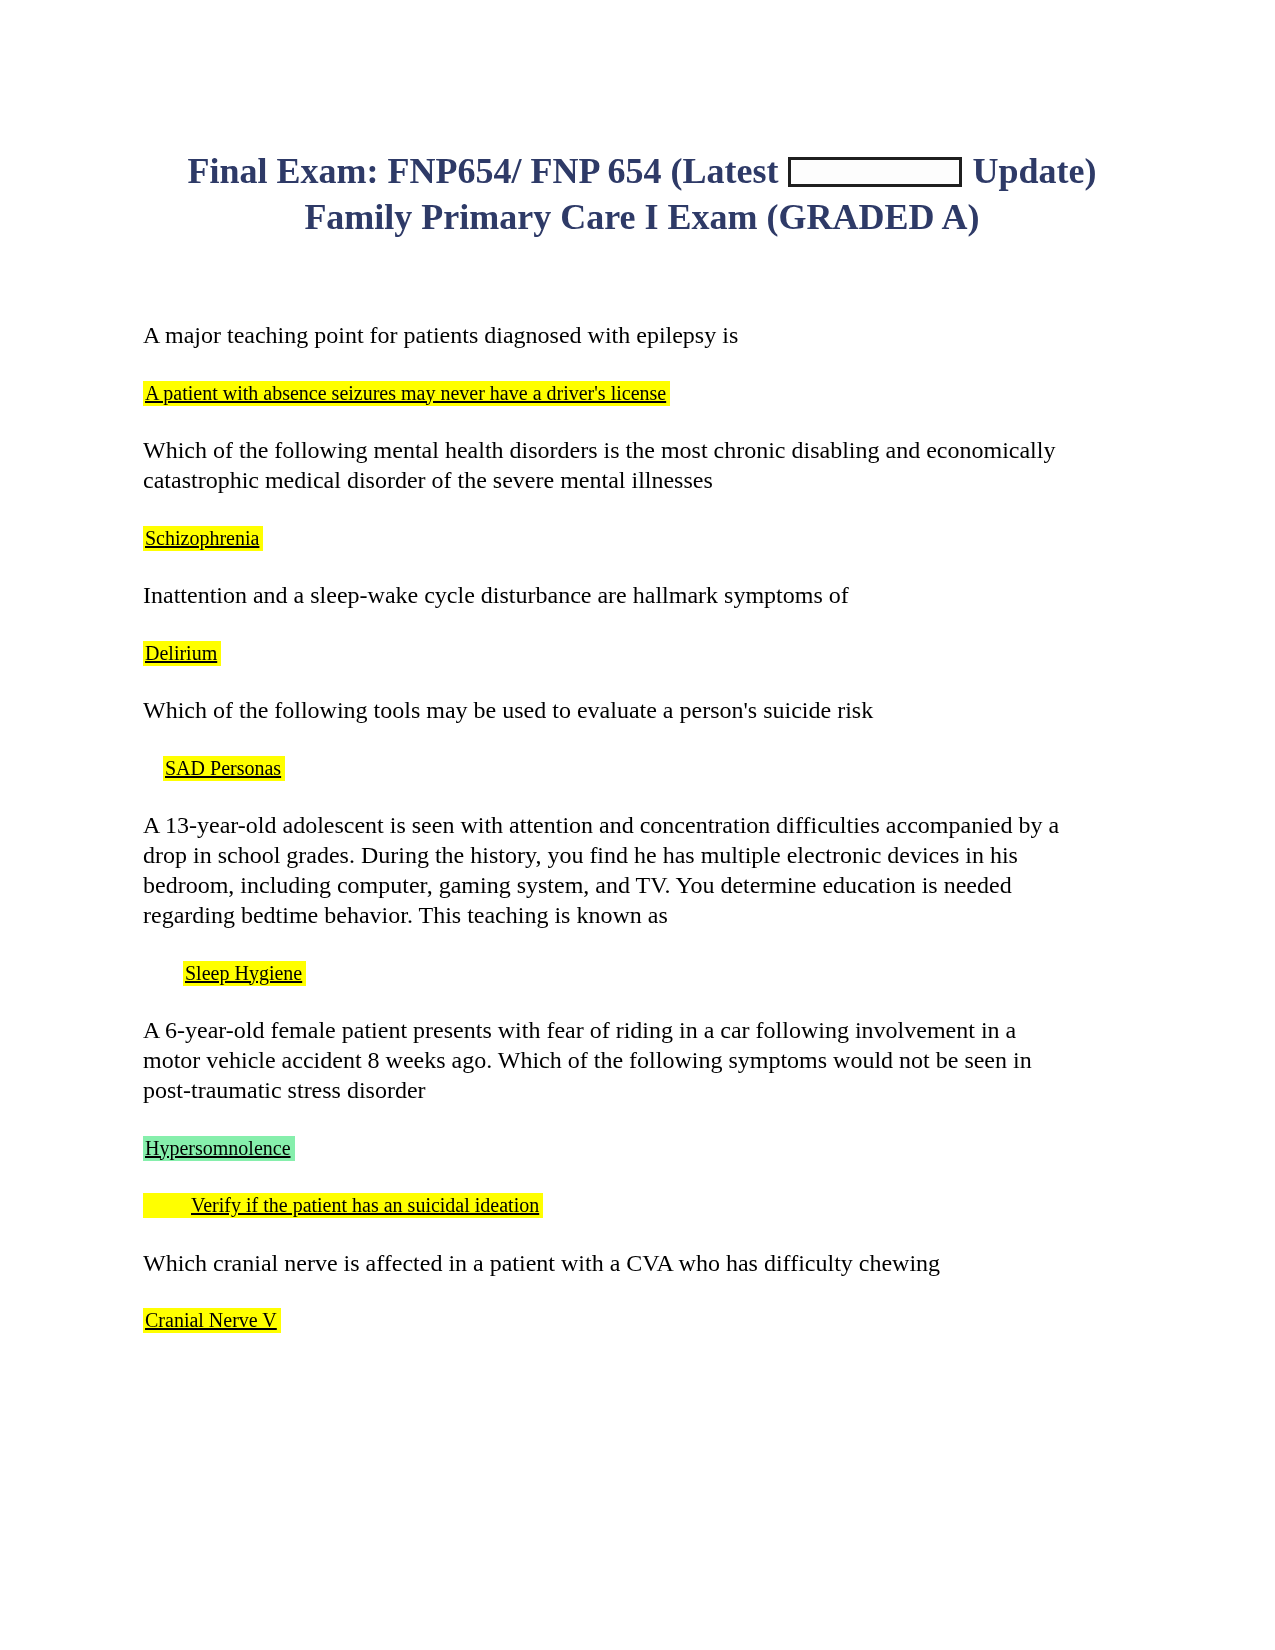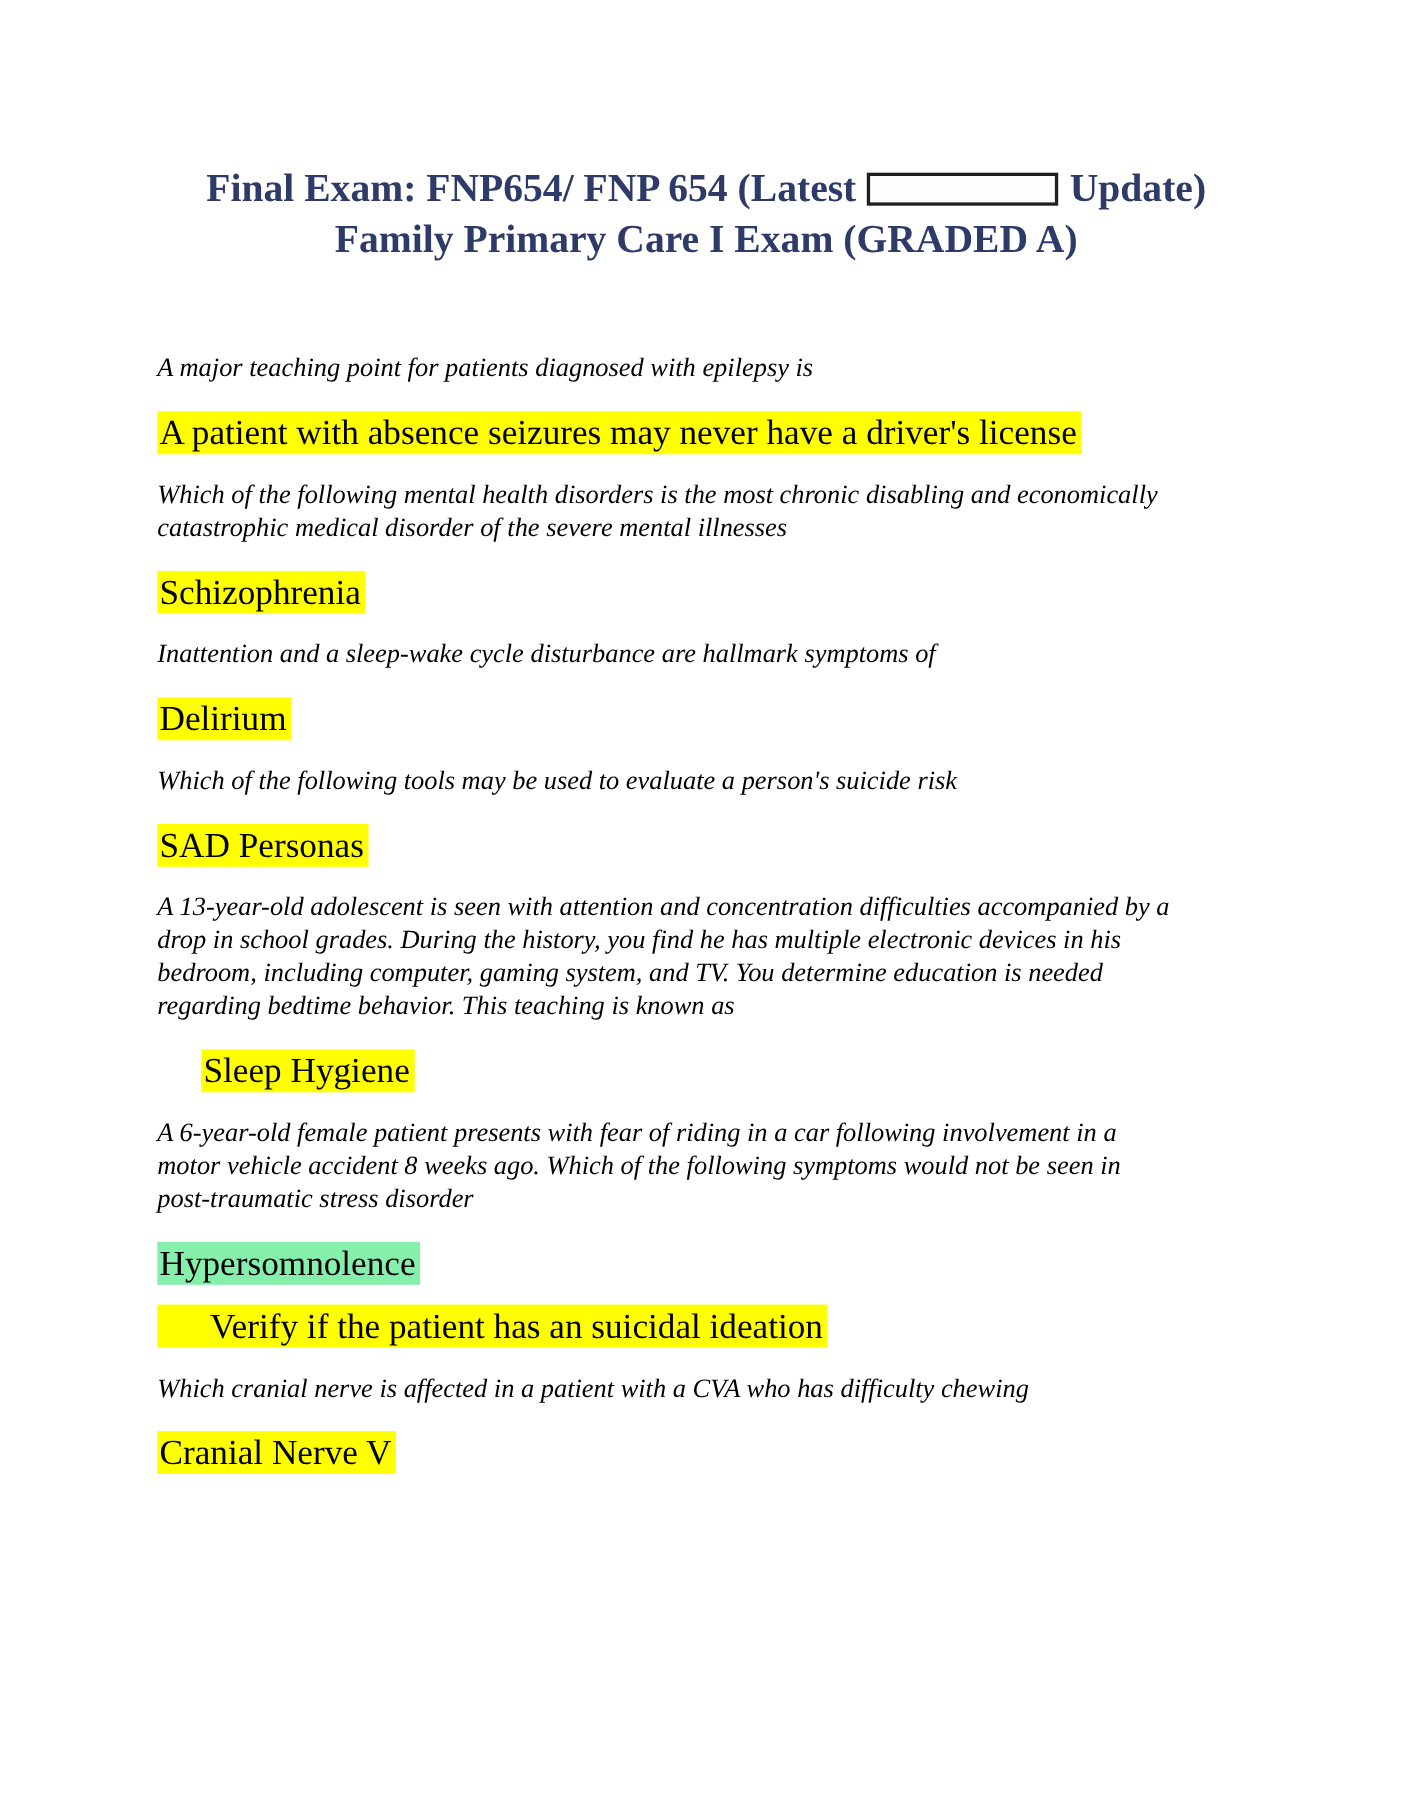--- a/index.html
+++ b/index.html
@@ -43,26 +43,26 @@
     vertical-align: -4px;
   }
   .qa-list {
     width: 1000px;
   }
   .question {
     margin: 0 0 27.5px 0;
     font-size: 24px;
     line-height: 30px;
     white-space: pre-line;
-    font-style: italic;
   }
   .answer {
     margin: 0 0 27.5px 0;
-    font-size: 32px;
+    font-size: 20px;
     line-height: 30px;
+    text-decoration: underline;
   }
   .answer mark {
     background: #ffff00;
     color: #000000;
     padding: 1px 4px 2px 2px;
   }
 </style>
 </head>
 <body>
 
@@ -79,21 +79,21 @@
     <p class="answer"><mark style="background: rgb(255, 255, 0);">A patient with absence seizures may never have a driver's license</mark></p>
 
     <p class="question">Which of the following mental health disorders is the most chronic disabling and economically
 catastrophic medical disorder of the severe mental illnesses</p>
     <p class="answer"><mark style="background: rgb(255, 255, 0); margin-top: 37px;">Schizophrenia</mark></p>
 
     <p class="question">Inattention and a sleep-wake cycle disturbance are hallmark symptoms of</p>
     <p class="answer"><mark style="background: rgb(255, 255, 0);">Delirium</mark></p>
 
     <p class="question">Which of the following tools may be used to evaluate a person's suicide risk</p>
-    <p class="answer"><mark style="background: rgb(255, 255, 0);">SAD Personas</mark></p>
+    <p class="answer"><mark style="background: rgb(255, 255, 0); margin-left: 20px;">SAD Personas</mark></p>
 
     <p class="question">A 13-year-old adolescent is seen with attention and concentration difficulties accompanied by a
 drop in school grades. During the history, you find he has multiple electronic devices in his
 bedroom, including computer, gaming system, and TV. You determine education is needed
 regarding bedtime behavior. This teaching is known as</p>
     <p class="answer"><mark style="background: rgb(255, 255, 0); margin-left: 40px;">Sleep Hygiene</mark></p>
 
     <p class="question">A 6-year-old female patient presents with fear of riding in a car following involvement in a
 motor vehicle accident 8 weeks ago. Which of the following symptoms would not be seen in
 post-traumatic stress disorder</p>

